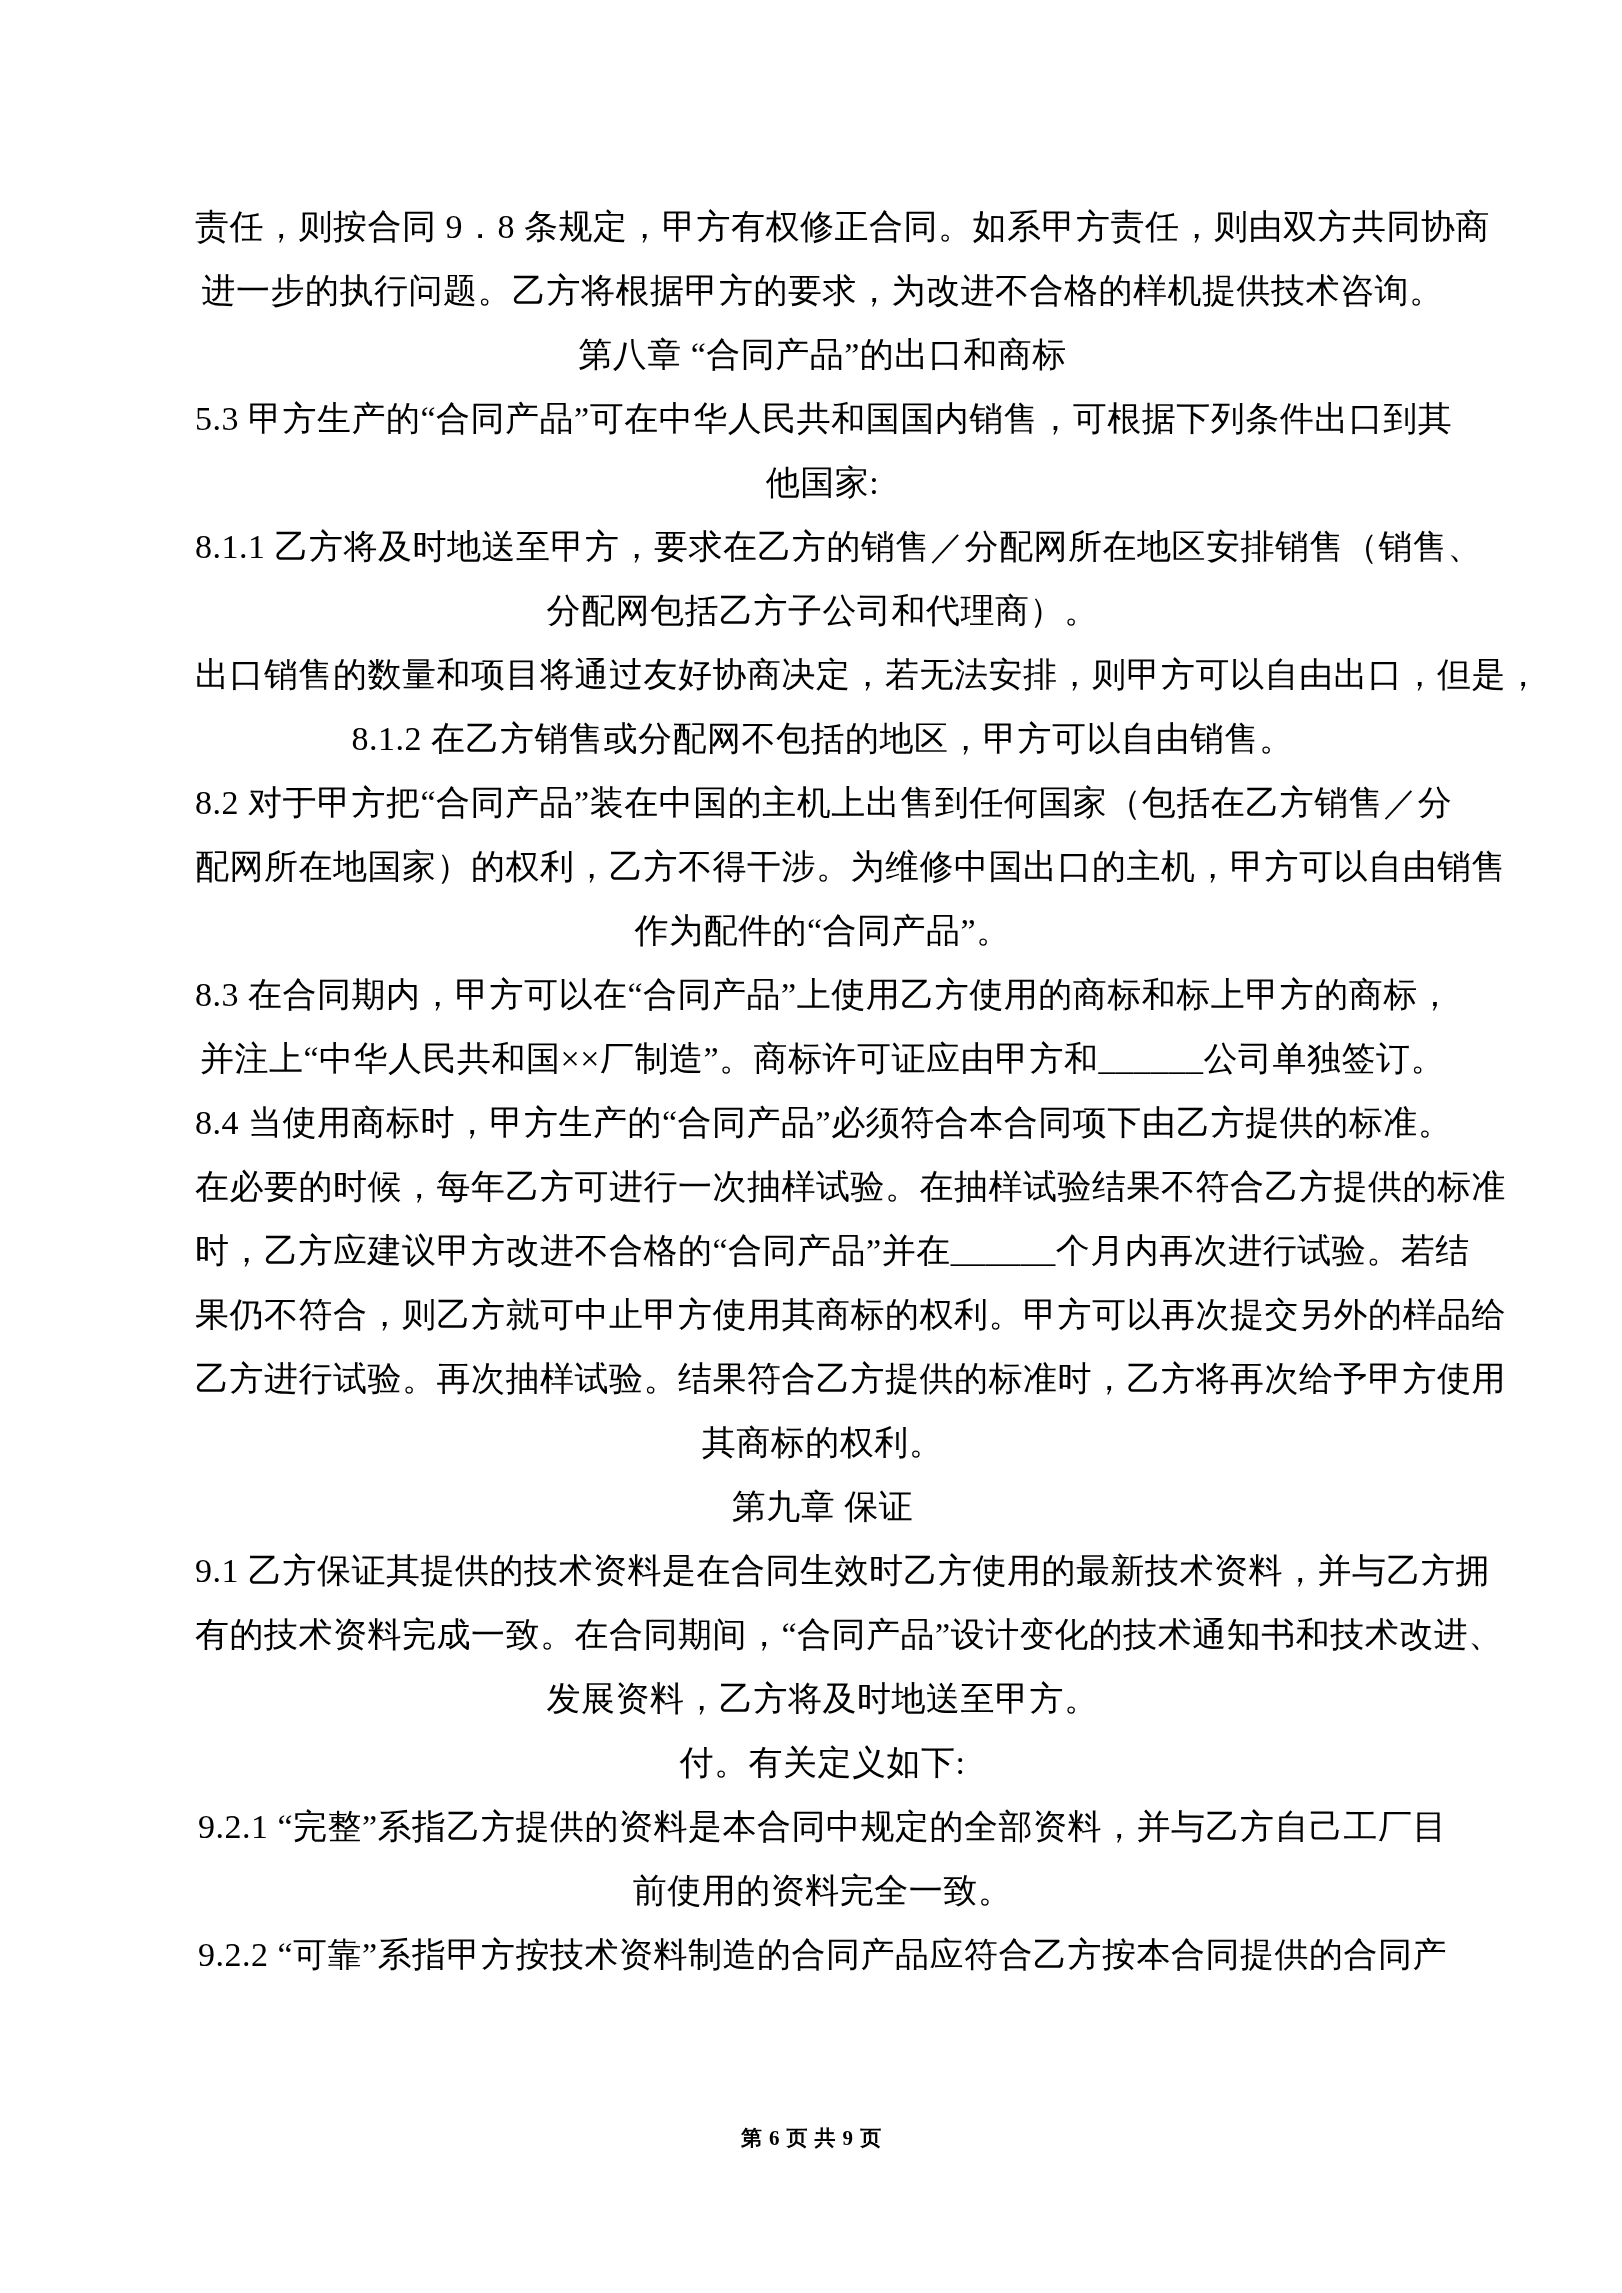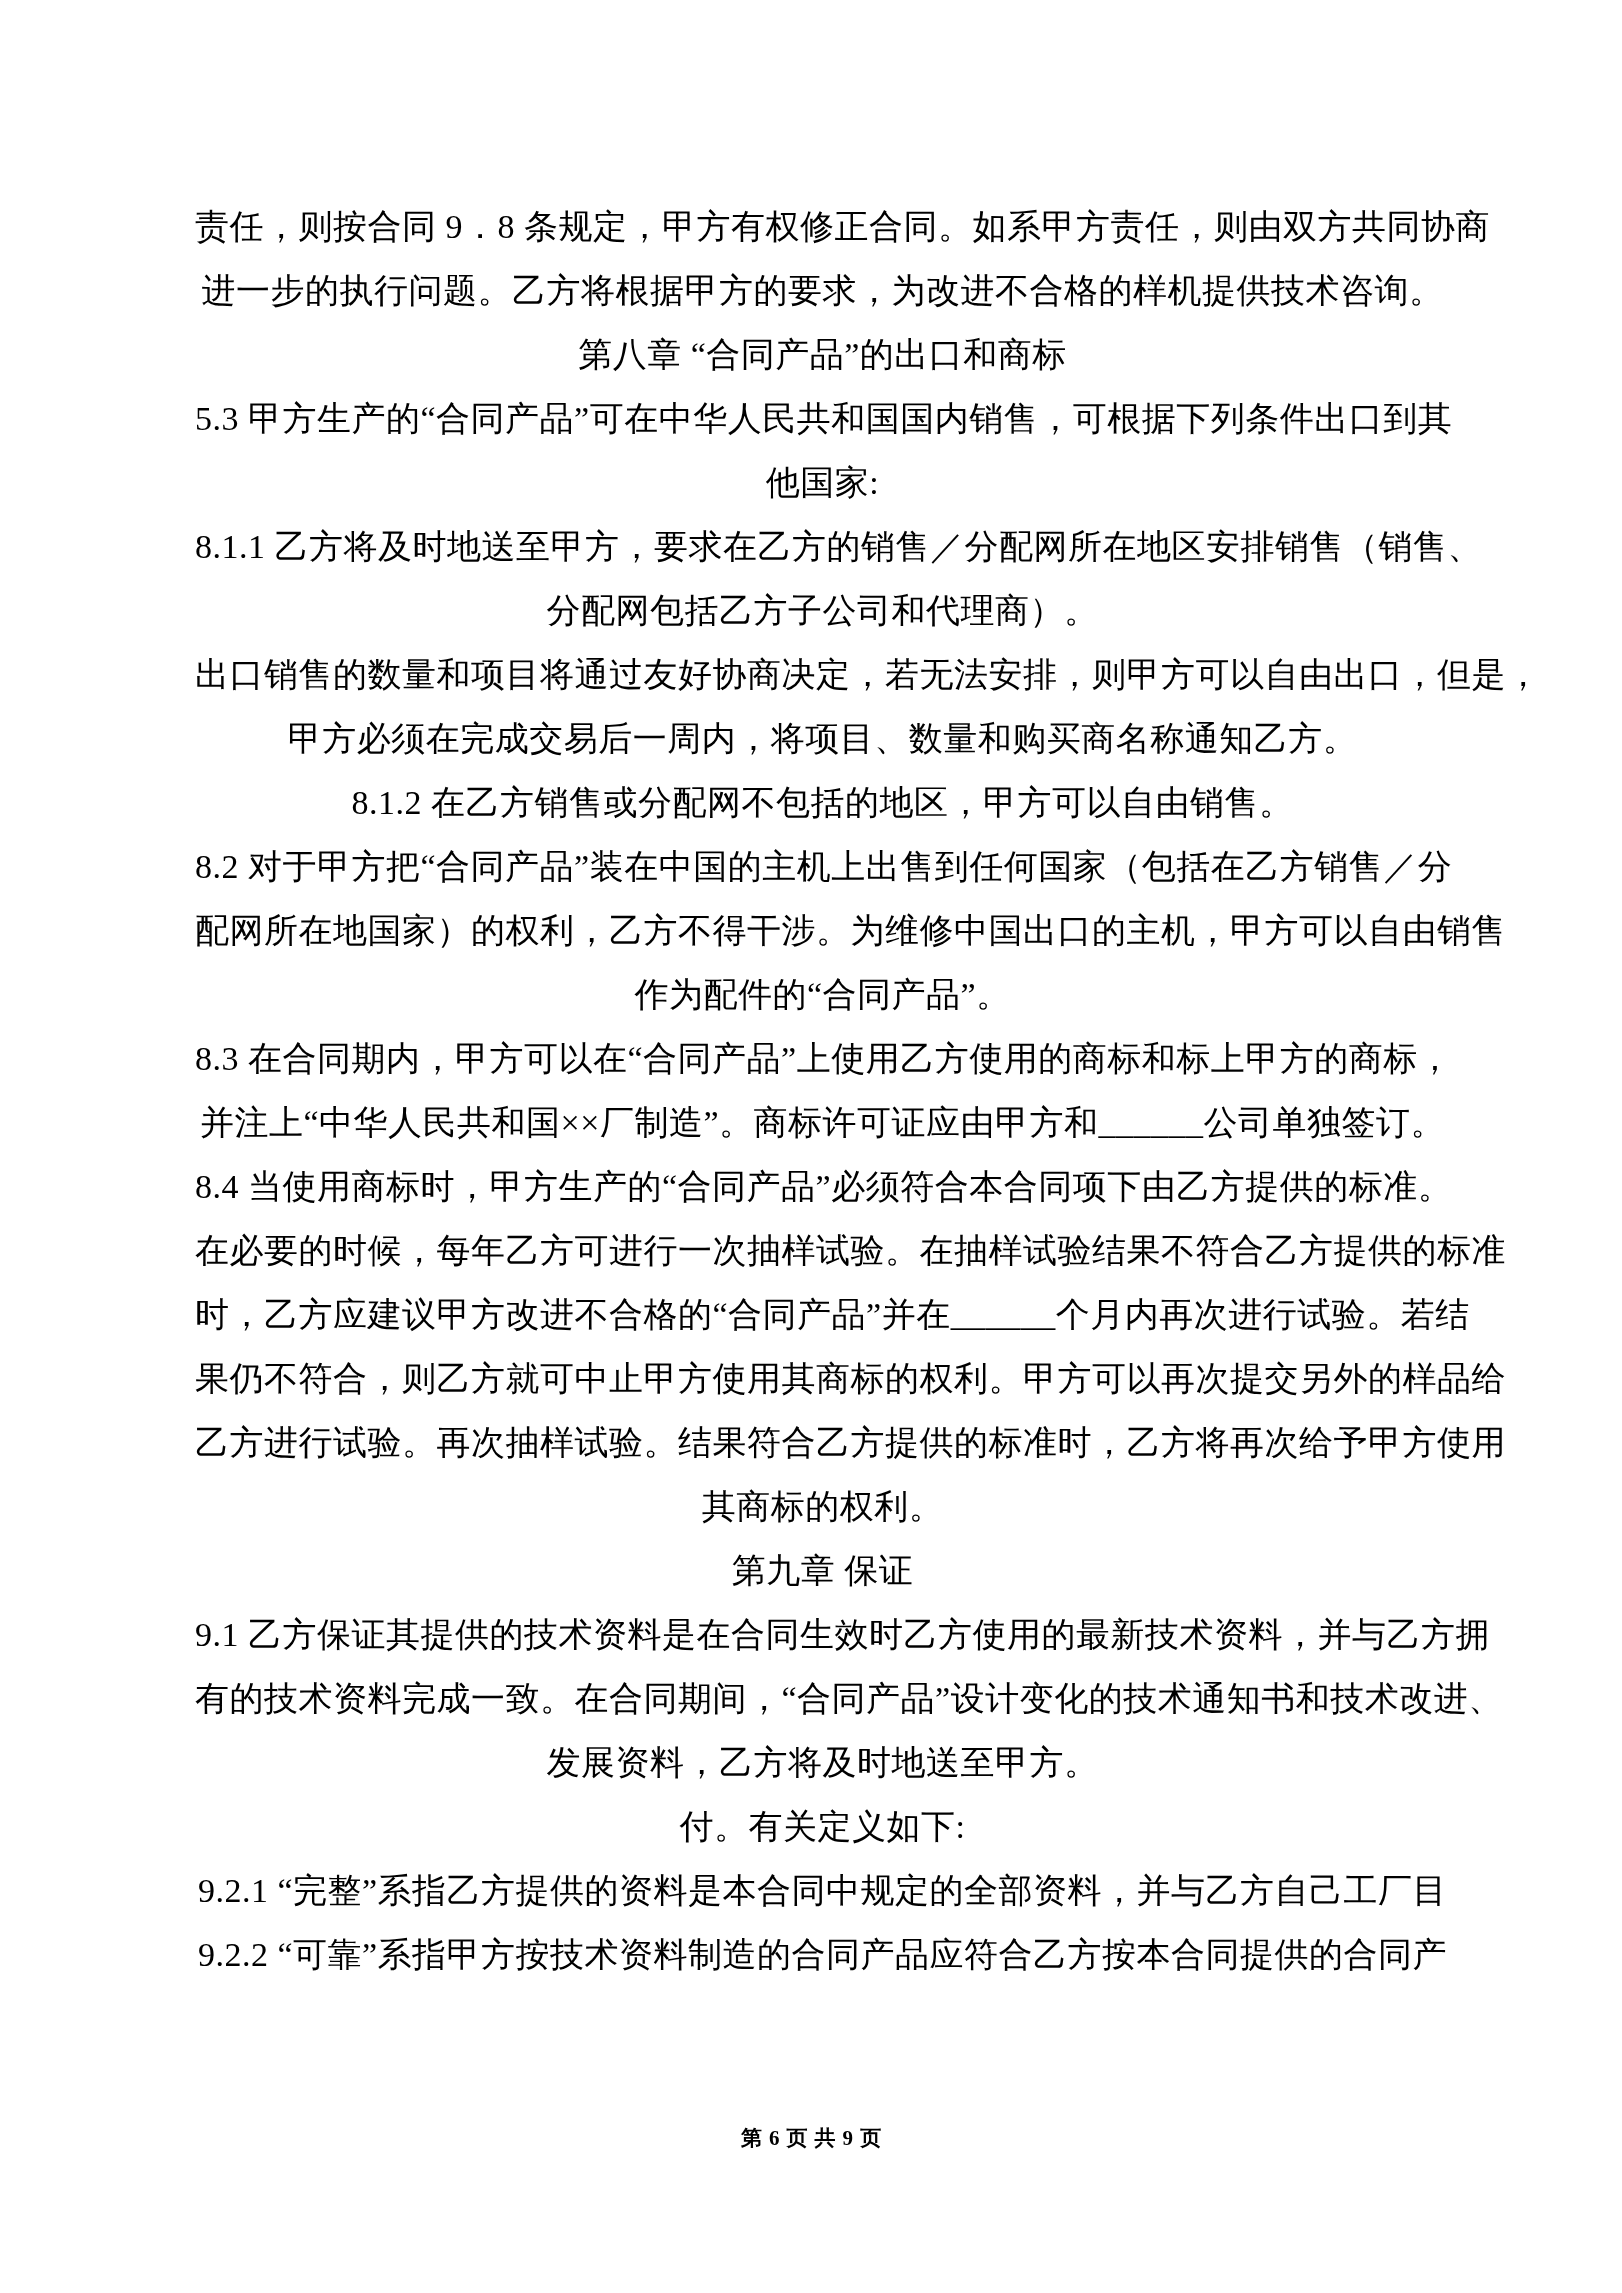--- a/index.html
+++ b/index.html
@@ -50,36 +50,36 @@
 <div class="page">
   <div class="doc">
     <div class="line">责任，则按合同 9．8 条规定，甲方有权修正合同。如系甲方责任，则由双方共同协商</div>
     <div class="line">进一步的执行问题。乙方将根据甲方的要求，为改进不合格的样机提供技术咨询。</div>
     <div class="line">第八章 “合同产品”的出口和商标</div>
     <div class="line">5.3 甲方生产的“合同产品”可在中华人民共和国国内销售，可根据下列条件出口到其</div>
     <div class="line">他国家:</div>
     <div class="line">8.1.1 乙方将及时地送至甲方，要求在乙方的销售／分配网所在地区安排销售（销售、</div>
     <div class="line">分配网包括乙方子公司和代理商）。</div>
     <div class="line">出口销售的数量和项目将通过友好协商决定，若无法安排，则甲方可以自由出口，但是，</div>
-    <div class="line">甲方必须在完成交易后一周内，将项目、数量和购买商名称通知乙方。</div>
     <div class="line">8.1.2 在乙方销售或分配网不包括的地区，甲方可以自由销售。</div>
     <div class="line">8.2 对于甲方把“合同产品”装在中国的主机上出售到任何国家（包括在乙方销售／分</div>
     <div class="line">配网所在地国家）的权利，乙方不得干涉。为维修中国出口的主机，甲方可以自由销售</div>
     <div class="line">作为配件的“合同产品”。</div>
     <div class="line">8.3 在合同期内，甲方可以在“合同产品”上使用乙方使用的商标和标上甲方的商标，</div>
     <div class="line">并注上“中华人民共和国××厂制造”。商标许可证应由甲方和______公司单独签订。</div>
     <div class="line">8.4 当使用商标时，甲方生产的“合同产品”必须符合本合同项下由乙方提供的标准。</div>
     <div class="line">在必要的时候，每年乙方可进行一次抽样试验。在抽样试验结果不符合乙方提供的标准</div>
     <div class="line">时，乙方应建议甲方改进不合格的“合同产品”并在______个月内再次进行试验。若结</div>
     <div class="line">果仍不符合，则乙方就可中止甲方使用其商标的权利。甲方可以再次提交另外的样品给</div>
     <div class="line">乙方进行试验。再次抽样试验。结果符合乙方提供的标准时，乙方将再次给予甲方使用</div>
     <div class="line">其商标的权利。</div>
     <div class="line">第九章 保证</div>
     <div class="line">9.1 乙方保证其提供的技术资料是在合同生效时乙方使用的最新技术资料，并与乙方拥</div>
     <div class="line">有的技术资料完成一致。在合同期间，“合同产品”设计变化的技术通知书和技术改进、</div>
     <div class="line">发展资料，乙方将及时地送至甲方。</div>
     <div class="line">付。有关定义如下:</div>
     <div class="line">9.2.1 “完整”系指乙方提供的资料是本合同中规定的全部资料，并与乙方自己工厂目</div>
+    <div class="line">前使用的资料完全一致。</div>
     <div class="line">9.2.2 “可靠”系指甲方按技术资料制造的合同产品应符合乙方按本合同提供的合同产</div>
   </div>
   <div class="footer">第 6 页 共 9 页</div>
 </div>
 
 
 </body></html>

